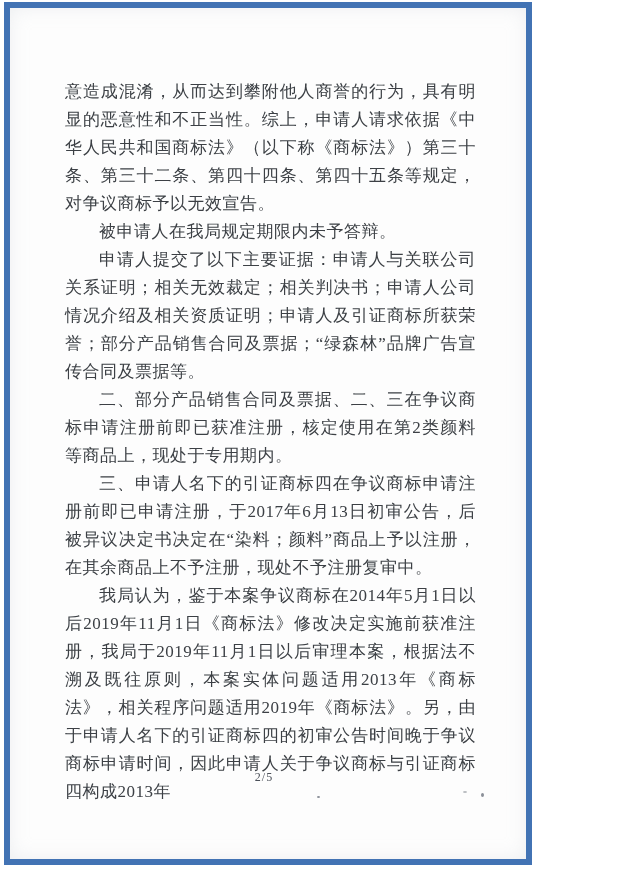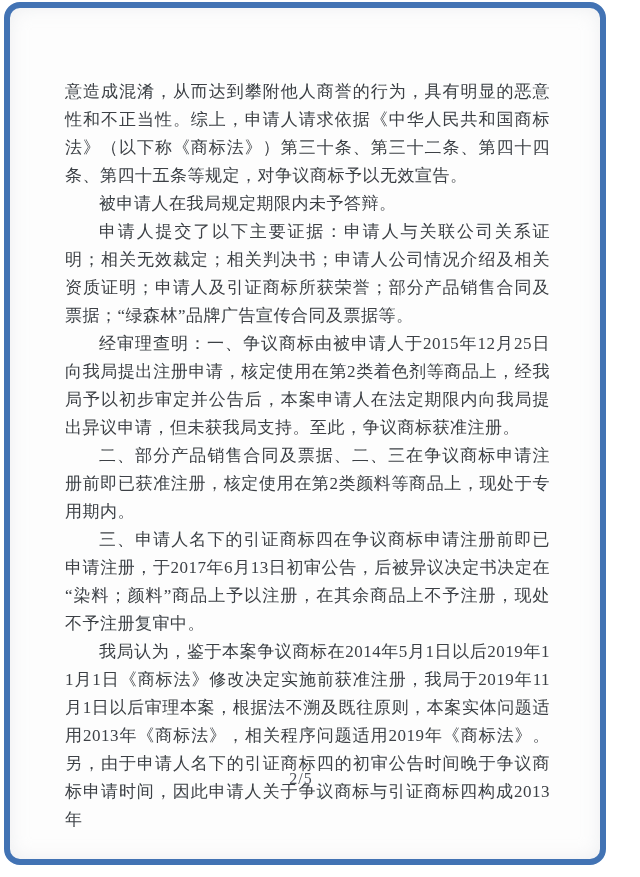--- a/index.html
+++ b/index.html
@@ -8,24 +8,24 @@
     width: 640px;
     height: 877px;
     background: #ffffff;
     font-family: "Liberation Serif", "DejaVu Serif", serif;
     overflow: hidden;
   }
   .page-frame {
     position: absolute;
     left: 4px;
     top: 2px;
-    width: 602px;
+    width: 528px;
     height: 863px;
     border: 6px solid #4273b4;
-    border-radius: 16px;
+    border-radius: 0;
     background: #fdfdfd;
     box-sizing: border-box;
     box-shadow: inset 0 0 18px rgba(210, 212, 218, 0.35);
   }
   .doc-body {
     position: absolute;
     left: 55px;
     right: 50px;
     top: 70px;
     color: #3c4045;
@@ -41,42 +41,41 @@
   }
   .para.no-indent {
     text-indent: 0;
   }
   .footer {
     position: absolute;
     left: 0;
     right: 8px;
     top: 762px;
     text-align: center;
-    font-size: 16px;
+    font-size: 12px;
     color: #4a4f58;
     letter-spacing: 1px;
   }
   .speck {
     position: absolute;
     background: #8a8f98;
     border-radius: 50%;
   }
   .speck.s1 { left: 307px; top: 788px; width: 3px; height: 2px; }
   .speck.s2 { left: 471px; top: 785px; width: 3px; height: 4px; }
   .speck.s3 { left: 453px; top: 783px; width: 4px; height: 2px; opacity: .6; }
 </style>
 </head>
 <body>
 
 <div class="page-frame">
   <div class="doc-body">
     <p class="para no-indent">意造成混淆，从而达到攀附他人商誉的行为，具有明显的恶意性和不正当性。综上，申请人请求依据《中华人民共和国商标法》（以下称《商标法》）第三十条、第三十二条、第四十四条、第四十五条等规定，对争议商标予以无效宣告。</p>
     <p class="para">被申请人在我局规定期限内未予答辩。</p>
     <p class="para">申请人提交了以下主要证据：申请人与关联公司关系证明；相关无效裁定；相关判决书；申请人公司情况介绍及相关资质证明；申请人及引证商标所获荣誉；部分产品销售合同及票据；“绿森林”品牌广告宣传合同及票据等。</p>
-    <p class="para">经审理查明：一、争议商标由被申请人于2015年12月25日向我局提出注册申请，核定使用在第2类着色剂等商品上，经我局予以初步审定并公告后，本案申请人在法定期限内向我局提出异议申请，但未获我局支持。至此，争议商标获准注册。</p>
     <p class="para">二、部分产品销售合同及票据、二、三在争议商标申请注册前即已获准注册，核定使用在第2类颜料等商品上，现处于专用期内。</p>
     <p class="para">三、申请人名下的引证商标四在争议商标申请注册前即已申请注册，于2017年6月13日初审公告，后被异议决定书决定在“染料；颜料”商品上予以注册，在其余商品上不予注册，现处不予注册复审中。</p>
     <p class="para">我局认为，鉴于本案争议商标在2014年5月1日以后2019年11月1日《商标法》修改决定实施前获准注册，我局于2019年11月1日以后审理本案，根据法不溯及既往原则，本案实体问题适用2013年《商标法》，相关程序问题适用2019年《商标法》。另，由于申请人名下的引证商标四的初审公告时间晚于争议商标申请时间，因此申请人关于争议商标与引证商标四构成2013年</p>
   </div>
 
   <div class="footer">2/5</div>
 
   <span class="speck s1"></span>
   <span class="speck s2"></span>
   <span class="speck s3"></span>

